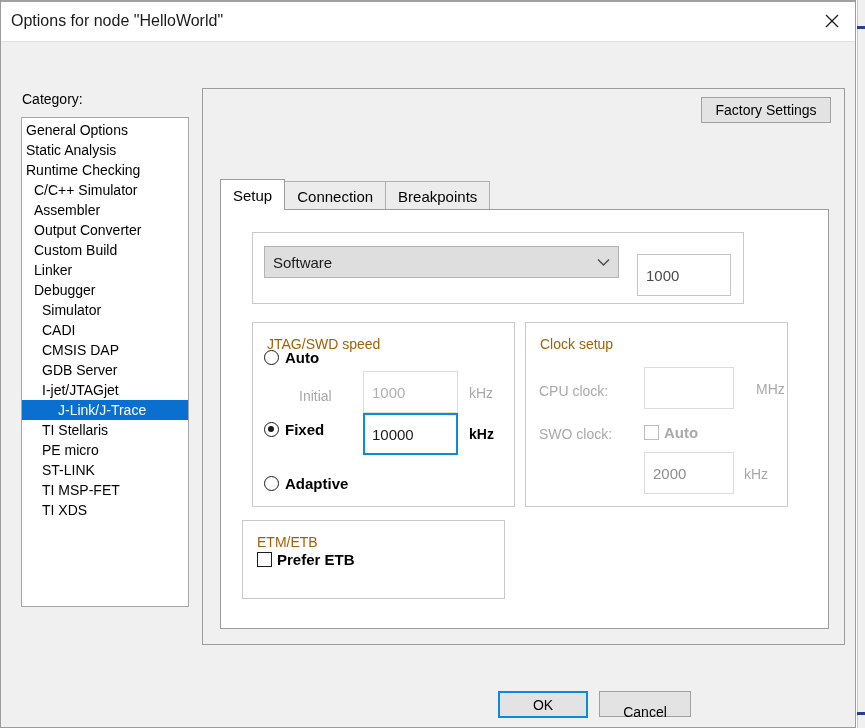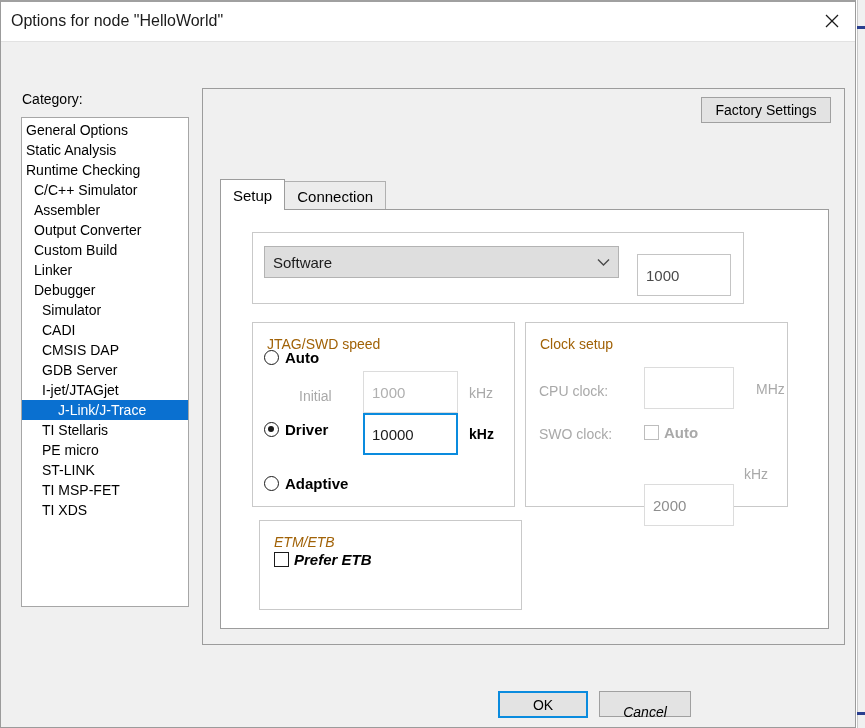--- a/index.html
+++ b/index.html
@@ -184,21 +184,21 @@
     padding: 0 4px;
     font-size: 14px;
     color: #a16207;
     white-space: nowrap;
     margin-top: 22px;
   }
 
   #group-reset  { left: 31px;  top: 22px;  width: 492px; height: 72px; }
   #group-jtag   { left: 31px;  top: 112px; width: 263px; height: 185px; }
   #group-clock  { left: 304px; top: 112px; width: 263px; height: 185px; }
-  #group-etm    { left: 38px;  top: 310px; width: 263px; height: 90px; font-style: italic; }
+  #group-etm    { left: 21px;  top: 310px; width: 263px; height: 79px; }
 
   
   #reset-combo {
     position: absolute;
     left: 11px; top: 13px;
     width: 355px; height: 32px;
     background: #dedede;
     border: 1px solid #b3b3b3;
     box-sizing: border-box;
     display: flex;
@@ -366,21 +366,20 @@
     position: absolute;
     left: 118px; top: 129px;
     width: 90px; height: 42px;
     background: #ffffff;
     border: 1px solid #dcdcdc;
     box-sizing: border-box;
     font-family: "Liberation Sans", sans-serif;
     font-size: 15px;
     color: #8e8e8e;
     padding: 0 8px;
-    margin-top: 32px;
   }
   #swo-clock-unit {
     position: absolute;
     left: 218px; top: 143px;
     font-size: 14px;
   }
 
   
   #prefer-etb-row {
     position: absolute;
@@ -413,21 +412,20 @@
     left: 598px; top: 689px;
     width: 92px; height: 21px;
     background: #e3e3e3;
     border: 1px solid #a0a0a0;
     box-sizing: border-box;
     font-family: "Liberation Sans", sans-serif;
     font-size: 14px;
     color: #000;
     cursor: default;
     padding: 12px;
-    font-style: italic;
   }
 </style>
 </head>
 <body>
 
 <div id="bg-right-strip"></div>
 <div id="bg-accent-top"></div>
 <div id="bg-accent-bottom"></div>
 
 <div id="dialog">
@@ -466,20 +464,21 @@
       <div class="cat-item indent2">TI XDS</div>
     </div>
 
   <div id="right-panel">
 
     <button id="factory-settings">Factory Settings</button>
 
     <div id="tabstrip">
         <div class="tab active">Setup</div>
         <div class="tab">Connection</div>
+        <div class="tab">Breakpoints</div>
       </div>
 
     <div id="tabpage">
 
       <div class="groupbox" id="group-reset">
         <div class="group-title">Reset</div>
         <div id="reset-combo">
           <span id="reset-combo-text">Software</span>
           <span id="reset-combo-arrow">
             <svg width="13" height="9" viewBox="0 0 13 9">
@@ -497,21 +496,21 @@
           <span class="radio"></span>
           <span class="radio-label">Auto</span>
         </div>
 
         <div id="initial-label" class="dim">Initial</div>
         <input id="initial-input" type="text" disabled="" value="1000" style="">
         <div id="initial-unit" class="dim">kHz</div>
 
         <div class="radio-row" id="radio-fixed">
           <span class="radio checked"></span>
-          <span class="radio-label">Driver</span>
+          <span class="radio-label">Fixed</span>
         </div>
 
         <input id="fixed-input" type="text" value="10000" style="">
         <div id="fixed-unit">kHz</div>
 
         <div class="radio-row" id="radio-adaptive">
           <span class="radio"></span>
           <span class="radio-label">Adaptive</span>
         </div>
       </div>

